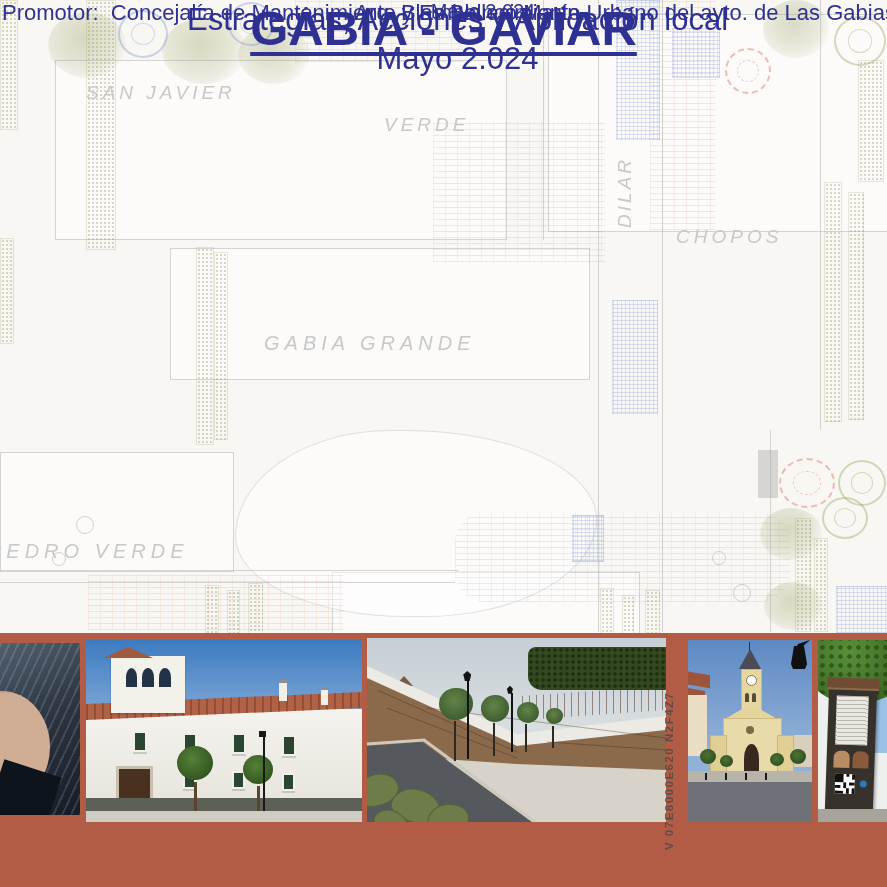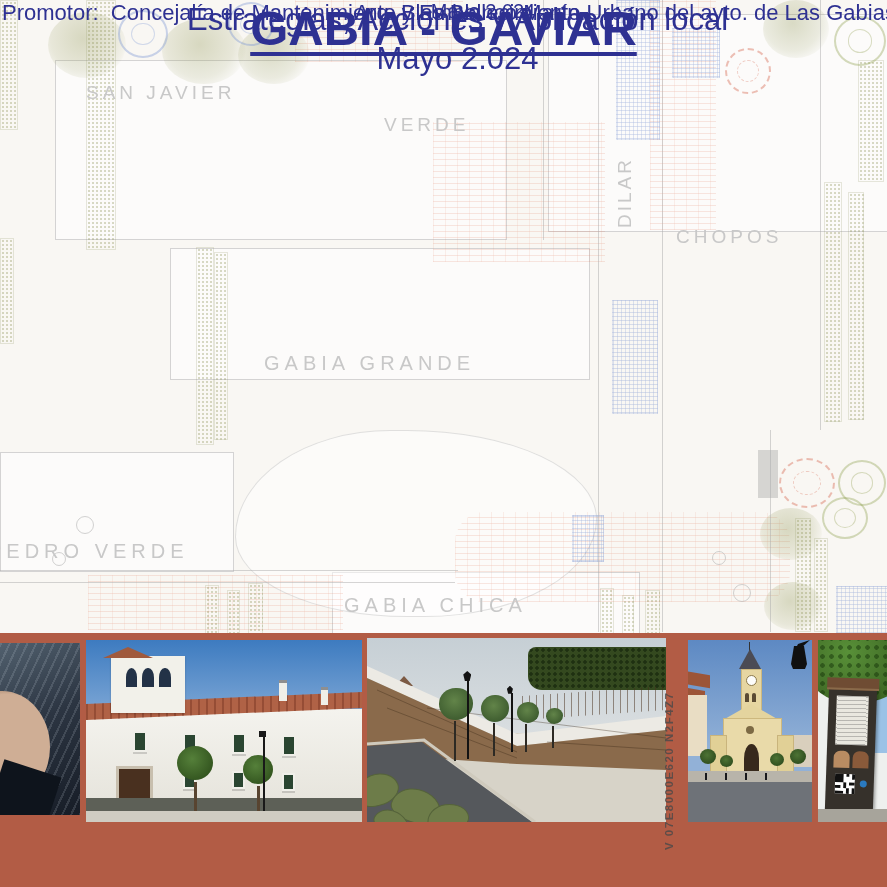--- a/index.html
+++ b/index.html
@@ -8,21 +8,21 @@
     --map-label-gray:#c8c8c8;
     --map-bg:#f9f7f3;
   }
   html,body{margin:0;padding:0;background:#555;}
   .stage{
     position:relative;width:887px;height:887px;overflow:hidden;
     font-family:"Liberation Sans","DejaVu Sans",sans-serif;
     background:var(--map-bg);
   }
   
-  .map{position:absolute;left:0;top:0;width:887px;height:747px;overflow:hidden;background:var(--map-bg);}
+  .map{position:absolute;left:0;top:0;width:887px;height:747px;overflow:hidden;background:var(--map-bg);font-style:italic;}
   .blk{position:absolute;background:rgba(255,255,255,.55);border:1px solid rgba(172,172,172,.5);}
   .plaza{position:absolute;background:rgba(255,255,255,.5);border:1px solid rgba(195,195,195,.5);
          border-radius:45% 55% 50% 50% / 60% 50% 55% 45%;}
   .brick{position:absolute;opacity:.5;background-image:
       repeating-linear-gradient(0deg, rgba(224,122,92,.35) 0 1px, transparent 1px 6px),
       repeating-linear-gradient(90deg, rgba(224,122,92,.22) 0 1px, transparent 1px 12px);}
   .olv{position:absolute;opacity:.6;border:1px solid rgba(140,145,95,.35);
       background-image:radial-gradient(rgba(138,144,84,.55) 1px, transparent 1.3px);background-size:4px 4px;}
   .blu{position:absolute;opacity:.55;border:1px solid rgba(120,145,210,.35);background-image:
       repeating-linear-gradient(0deg, rgba(92,124,200,.4) 0 1px, transparent 1px 4px),
@@ -202,23 +202,22 @@
     <div class="gblk" style="left:758px;top:450px;width:20px;height:48px"></div>
     <div class="circ" style="left:76px;top:516px;width:16px;height:16px"></div>
     <div class="circ" style="left:52px;top:552px;width:12px;height:12px"></div>
     <div class="circ" style="left:733px;top:584px;width:16px;height:16px"></div>
     <div class="circ" style="left:712px;top:551px;width:12px;height:12px"></div>
 
     <div class="mlabel" style="left:86px;top:82px">SAN JAVIER</div>
     <div class="mlabel" style="left:384px;top:114px">VERDE</div>
     <div class="mlabel vert" style="left:614px;top:148px;height:80px">DILAR</div>
     <div class="mlabel" style="left:676px;top:226px">CHOPOS</div>
-    <div class="mlabel big" style="left:264px;top:352px">GABIA GRANDE</div>
+    <div class="mlabel big" style="left:264px;top:332px">GABIA GRANDE</div>
     <div class="mlabel big" style="left:-12px;top:540px">PEDRO VERDE</div>
-    <div class="mlabel big" style="left:344px;top:594px">GABIA CHICA</div>
   </div>
 
   <div class="txt t-main">GABIA - GAVIAR</div>
   <div class="txt t-sub">
     <div>Estrategias, Acciones y Aplicación local</div>
     <div>Mayo 2.024</div>
   </div>
   <div class="txt t-promotor">Promotor:  Concejalía de Mantenimiento y Embellecimiento Urbano del ayto. de Las Gabias.</div>
   <div class="txt t-arq">Arq. Blas Blanco Marín.</div>
   <div class="txt t-mayo">Mayo 2.024</div>

